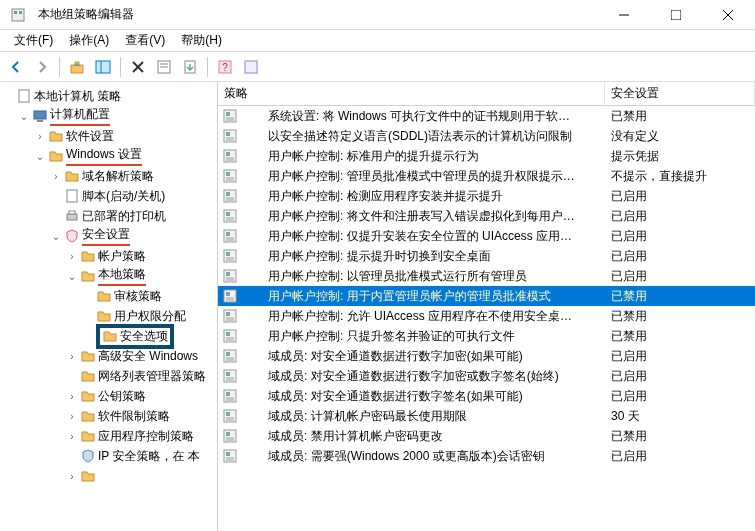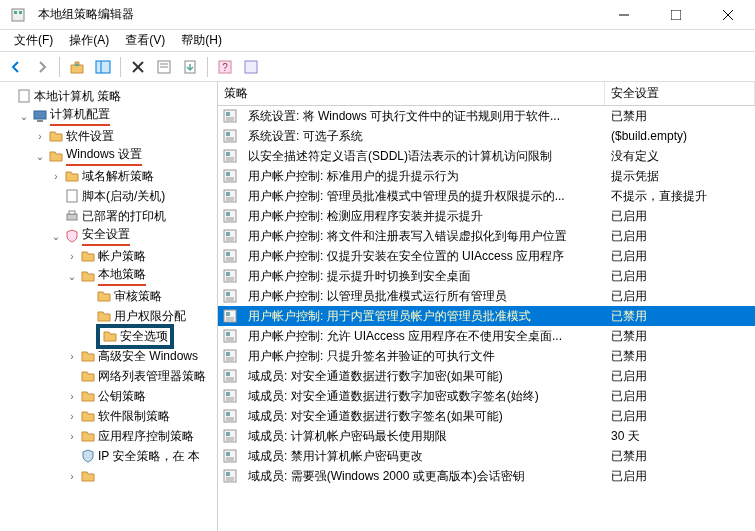--- a/index.html
+++ b/index.html
@@ -33,21 +33,21 @@
 .children { padding-left: 16px; }
 .underline-red { border-bottom: 2px solid #d42; display: inline-block; padding-bottom: 1px; }
 .boxed-red { border: 4px solid #0c4a6e; padding: 0 2px; display: inline-flex; align-items: center; text-align: center; }
 
 
 .list-header { height: 24px; display: flex; border-bottom: 1px solid #d0d0d0; background: #fff; }
 .list-header .col { padding: 4px 6px; border-right: 1px solid #e5e5e5; display: flex; align-items: center; }
 .col-policy { flex: 1; min-width: 0; }
 .col-setting { width: 150px; flex-shrink: 0; }
 .list-body { flex: 1; overflow-y: auto; overflow-x: hidden; }
-.list-row { height: 20px; display: flex; align-items: center; cursor: default; }
+.list-row { height: 20px; display: flex; align-items: center; cursor: default; gap: 20px; }
 .list-row.selected { background: #0078d7; color: #fef9c3; }
 .list-row .col { padding: 0 6px; white-space: nowrap; overflow: hidden; text-overflow: ellipsis; }
 .list-row .row-icon { width: 16px; height: 16px; margin: 0 4px; flex-shrink: 0; }
 
 
 ::-webkit-scrollbar { width: 16px; height: 16px; }
 ::-webkit-scrollbar-track { background: #f0f0f0; }
 ::-webkit-scrollbar-thumb { background: #c0c0c0; }
 ::-webkit-scrollbar-button { background: #f0f0f0; height: 16px; }
 
@@ -366,30 +366,20 @@
           <div class="col col-policy">系统设置: 将 Windows 可执行文件中的证书规则用于软件...</div>
           <div class="col col-setting">已禁用</div>
         </div>
         <div class="list-row">
           <span class="row-icon"><svg width="16" height="16">
               <rect x="2" y="2" width="12" height="12" fill="#f4f4f4" stroke="#999"></rect>
               <rect x="4" y="4" width="4" height="4" fill="#7aa"></rect>
               <line x1="4" y1="10" x2="12" y2="10" stroke="#999"></line>
               <line x1="4" y1="12" x2="12" y2="12" stroke="#999"></line>
             </svg></span>
-          <div class="col col-policy">系统设置: 可选子系统</div>
-          <div class="col col-setting">($build.empty)</div>
-        </div>
-        <div class="list-row">
-          <span class="row-icon"><svg width="16" height="16">
-              <rect x="2" y="2" width="12" height="12" fill="#f4f4f4" stroke="#999"></rect>
-              <rect x="4" y="4" width="4" height="4" fill="#7aa"></rect>
-              <line x1="4" y1="10" x2="12" y2="10" stroke="#999"></line>
-              <line x1="4" y1="12" x2="12" y2="12" stroke="#999"></line>
-            </svg></span>
           <div class="col col-policy">以安全描述符定义语言(SDDL)语法表示的计算机访问限制</div>
           <div class="col col-setting">没有定义</div>
         </div>
         <div class="list-row">
           <span class="row-icon"><svg width="16" height="16">
               <rect x="2" y="2" width="12" height="12" fill="#f4f4f4" stroke="#999"></rect>
               <rect x="4" y="4" width="4" height="4" fill="#7aa"></rect>
               <line x1="4" y1="10" x2="12" y2="10" stroke="#999"></line>
               <line x1="4" y1="12" x2="12" y2="12" stroke="#999"></line>
             </svg></span>

